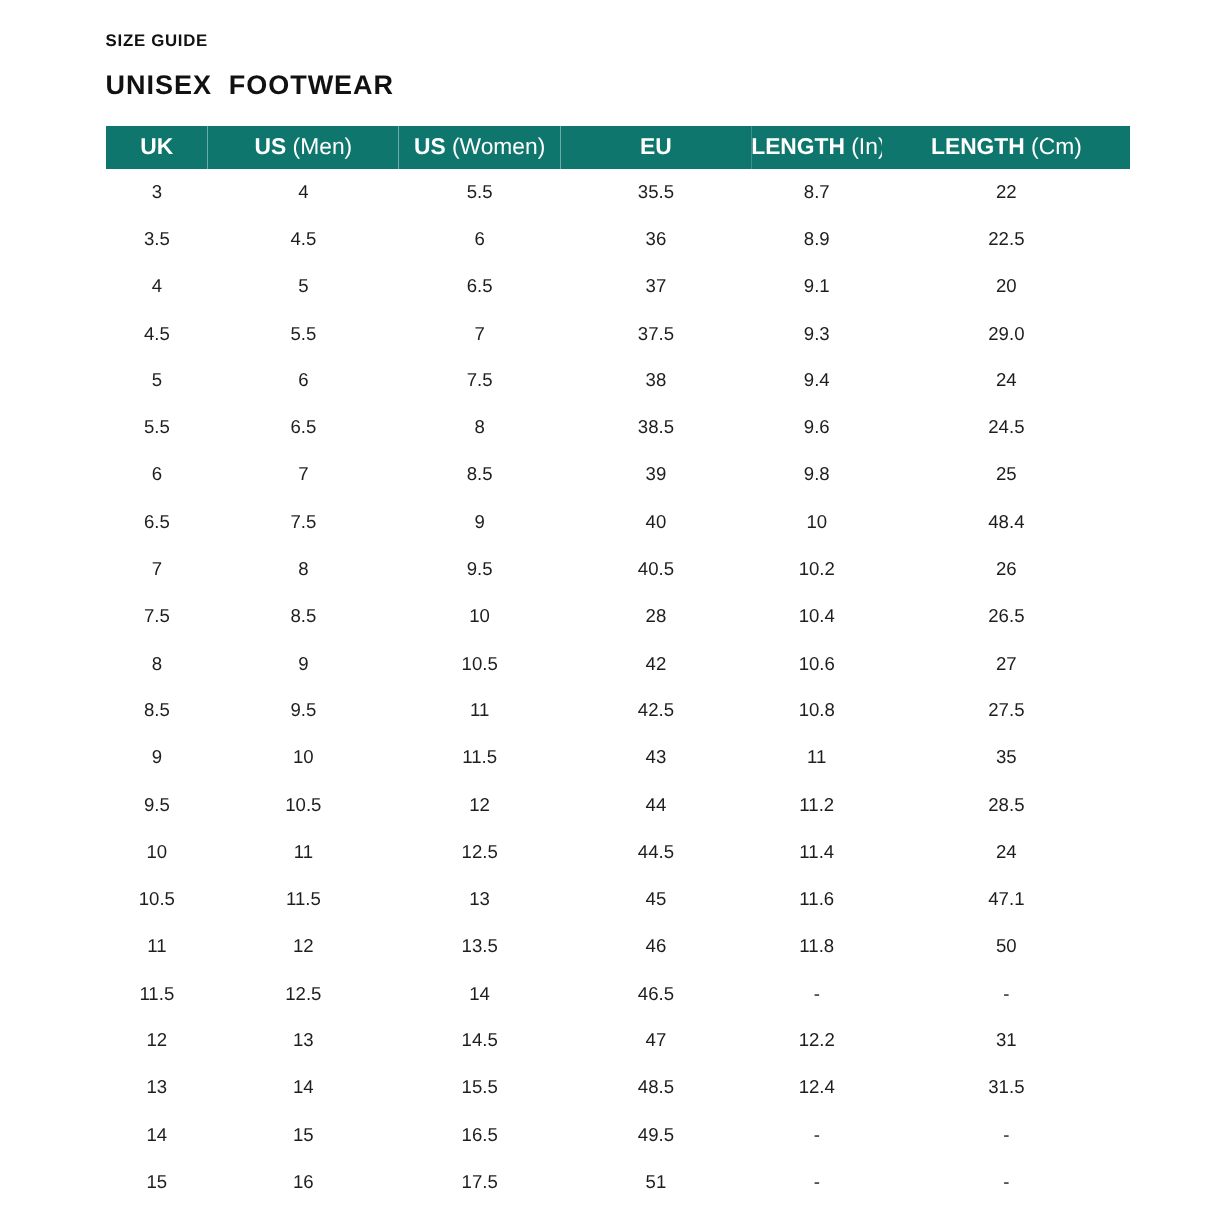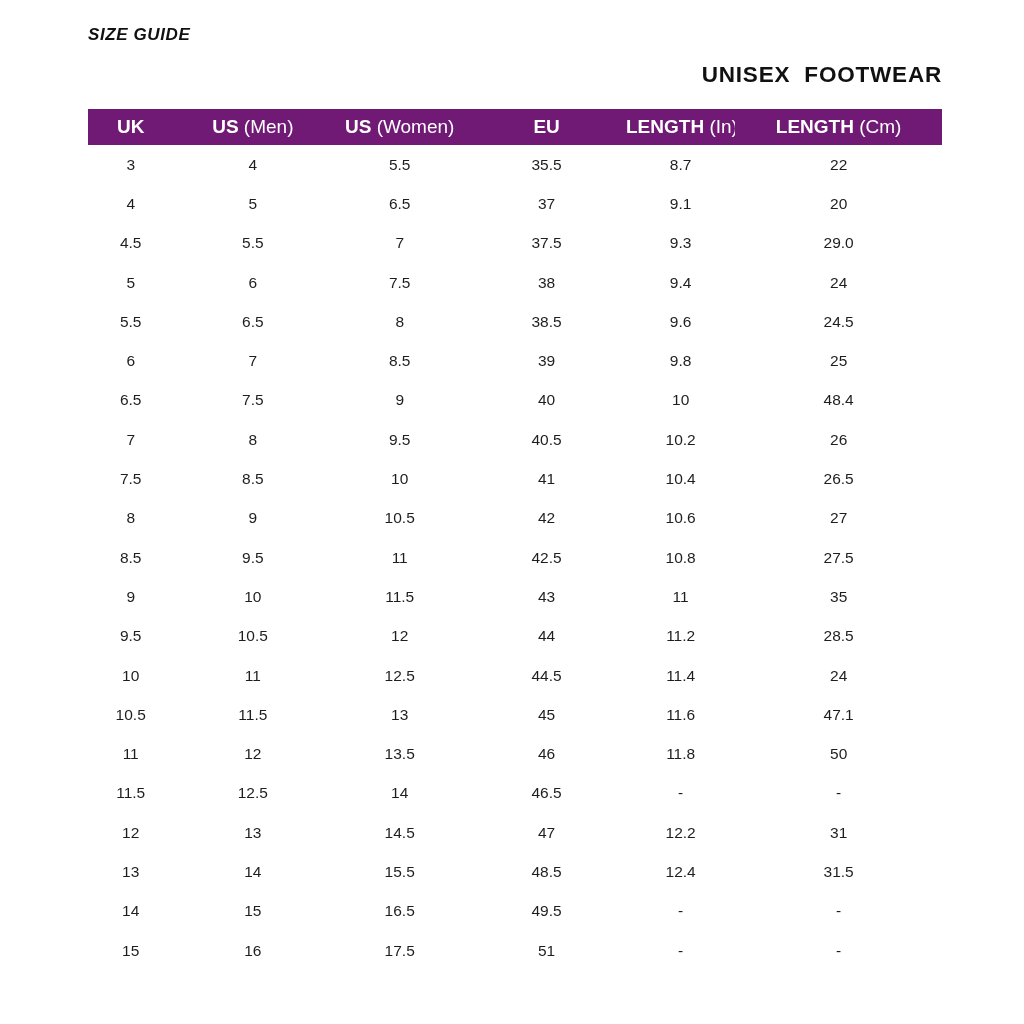--- a/index.html
+++ b/index.html
@@ -15,50 +15,48 @@
     background: #ffffff;
     overflow: hidden;
     box-sizing: border-box;
   }
   .wrap {
     margin-left: 88px;
     margin-right: 82px;
     padding-top: 25px;
   }
   .eyebrow {
-    font-size: 17px;
+    font-size: 14px;
     font-weight: 700;
     letter-spacing: 0.6px;
     color: #111111;
     white-space: pre;
-    font-style: italic;
   }
   .title {
     margin-top: 17px;
     font-size: 22.5px;
     font-weight: 800;
     letter-spacing: 0.8px;
     color: #111111;
     white-space: pre;
-    text-align: right;
   }
   table.size-table {
     margin-top: 21px;
     width: 100%;
     border-collapse: collapse;
     table-layout: fixed;
   }
   col.c-uk      { width: 10.0%; }
   col.c-usmen   { width: 18.6%; }
   col.c-uswomen { width: 15.8%; }
   col.c-eu      { width: 18.6%; }
   col.c-lenin   { width: 12.8%; }
   col.c-lencm   { width: 24.2%; }
   thead th {
-    background: #701a75;
+    background: #0f766e;
     color: #ffffff;
     height: 36px;
     font-size: 19px;
     font-weight: 700;
     text-align: center;
     vertical-align: middle;
     padding: 0;
     white-space: nowrap;
     overflow: hidden;
     margin-left: 40px;
@@ -108,20 +106,28 @@
       <tbody>
         <tr>
             <td>3</td>
             <td>4</td>
             <td>5.5</td>
             <td>35.5</td>
             <td>8.7</td>
             <td>22</td>
           </tr>
           <tr>
+            <td>3.5</td>
+            <td>4.5</td>
+            <td>6</td>
+            <td>36</td>
+            <td>8.9</td>
+            <td>22.5</td>
+          </tr>
+          <tr>
             <td>4</td>
             <td>5</td>
             <td>6.5</td>
             <td>37</td>
             <td>9.1</td>
             <td>20</td>
           </tr>
           <tr>
             <td>4.5</td>
             <td>5.5</td>
@@ -167,21 +173,21 @@
             <td>8</td>
             <td>9.5</td>
             <td>40.5</td>
             <td>10.2</td>
             <td>26</td>
           </tr>
           <tr>
             <td>7.5</td>
             <td>8.5</td>
             <td>10</td>
-            <td>41</td>
+            <td>28</td>
             <td>10.4</td>
             <td>26.5</td>
           </tr>
           <tr>
             <td>8</td>
             <td>9</td>
             <td>10.5</td>
             <td>42</td>
             <td>10.6</td>
             <td>27</td>

